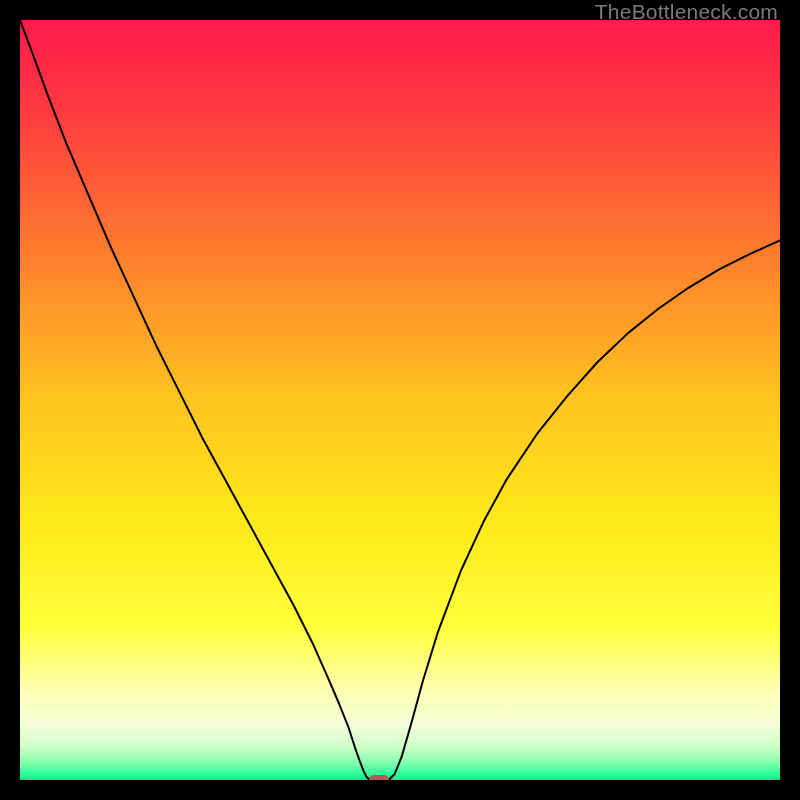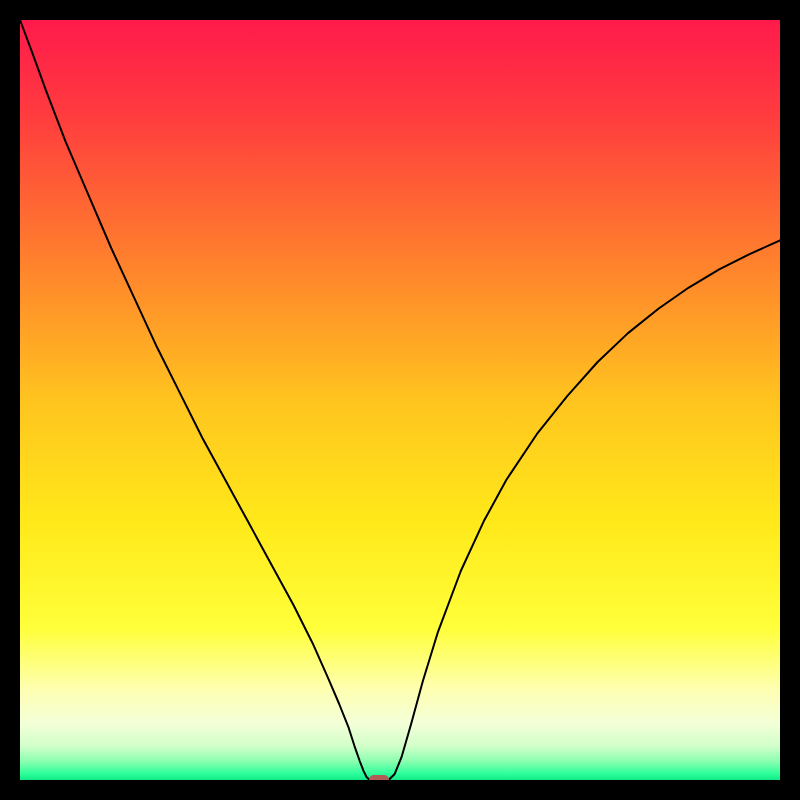--- a/index.html
+++ b/index.html
@@ -76,13 +76,14 @@
       <rect x="0" y="0" width="760" height="760" fill="url(#bg)"></rect>
     </svg>
 
     <svg class="curve" viewBox="0 0 760 760" preserveAspectRatio="none">
       <path id="curve-path" d="M0.00 0.00 L11.40 30.40 L26.60 72.20 L45.60 121.60 L68.40 174.80 L91.20 228.00 L114.00 277.40 L136.80 326.80 L159.60 372.40 L182.40 418.00 L205.20 459.80 L228.00 501.60 L250.80 543.40 L273.60 585.20 L292.60 623.20 L307.80 657.40 L319.20 684.00 L328.32 706.80 L334.40 725.80 L339.72 741.00 L343.52 750.88 L346.56 756.96 L349.60 760.00 L357.20 760.00 L368.60 760.00 L374.68 753.92 L381.52 737.20 L391.40 703.00 L402.80 661.20 L418.00 611.80 L440.80 551.00 L463.60 501.60 L486.40 459.80 L516.80 414.20 L547.20 376.20 L577.60 342.00 L608.00 313.12 L638.40 288.80 L668.80 267.52 L699.20 249.28 L729.60 234.08 L760.00 220.40" fill="none" stroke-width="2" stroke-linejoin="round" stroke-linecap="round" stroke="#000000"></path>
     </svg>
 
     <div class="marker" id="marker" style="left: 358.72px; top: 760px; background: rgb(178, 90, 86);"></div>
   </div>
 
+  <div class="watermark">TheBottleneck.com</div>
 </div>
 
 </body></html>

